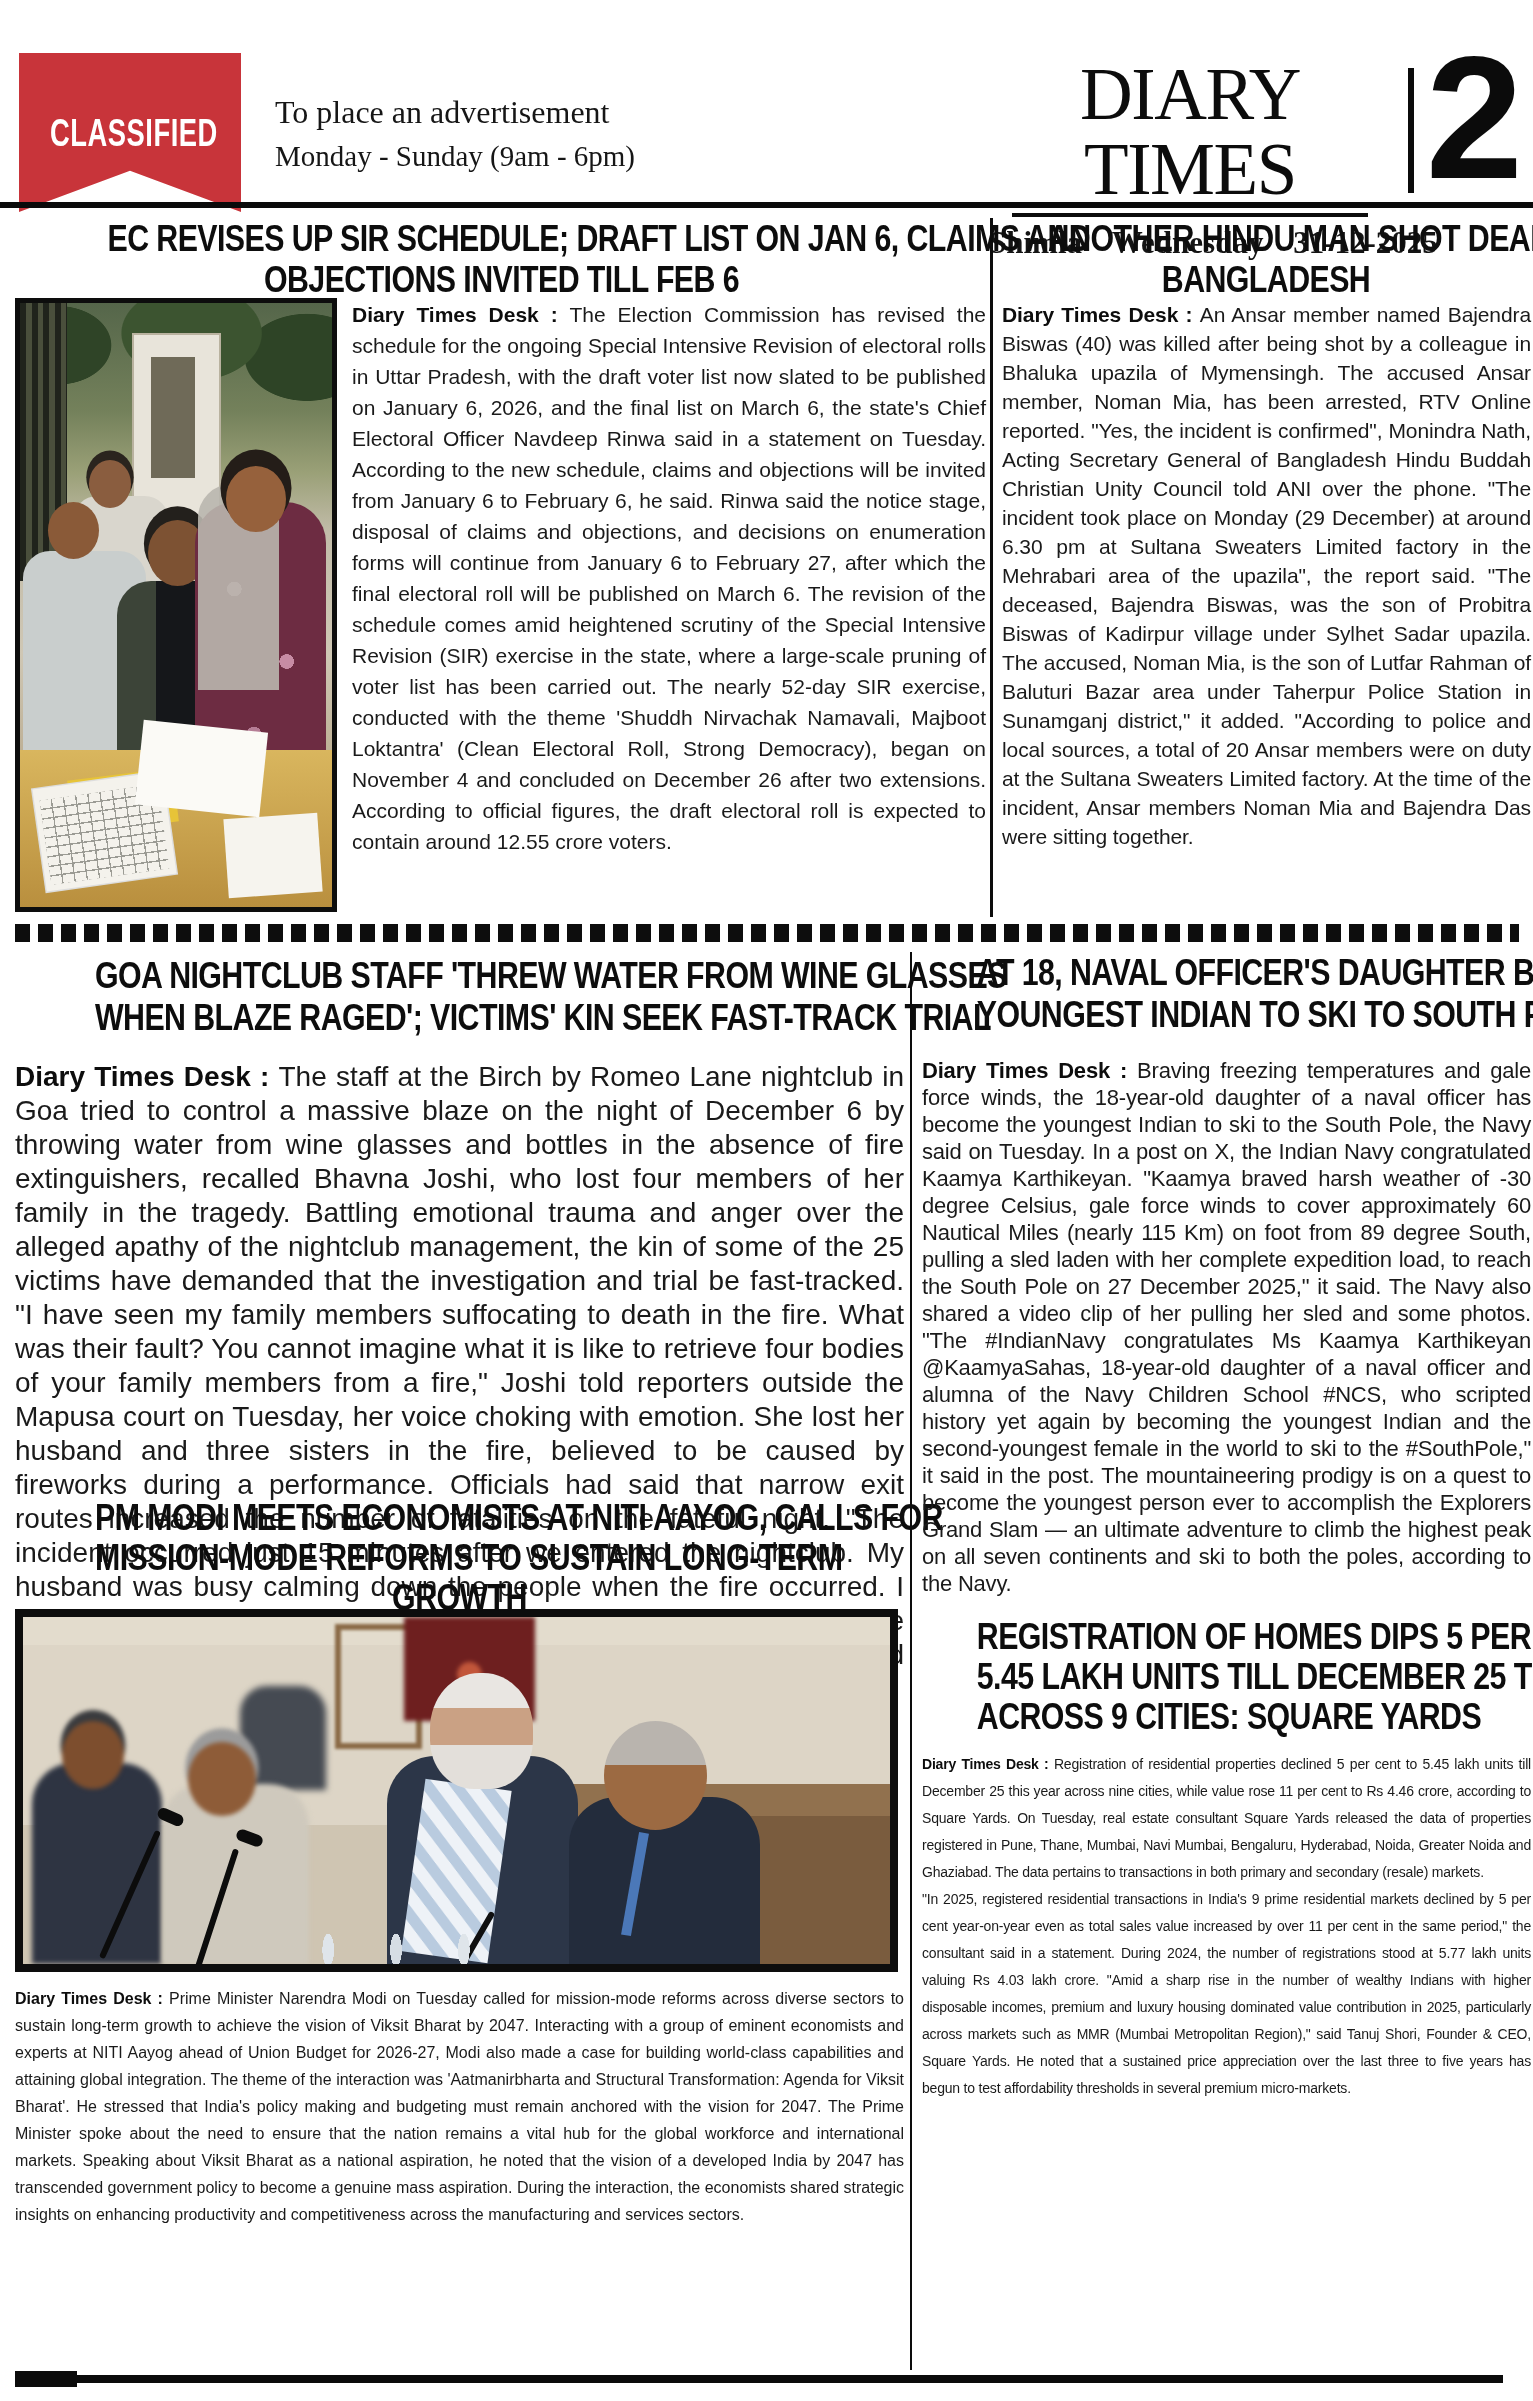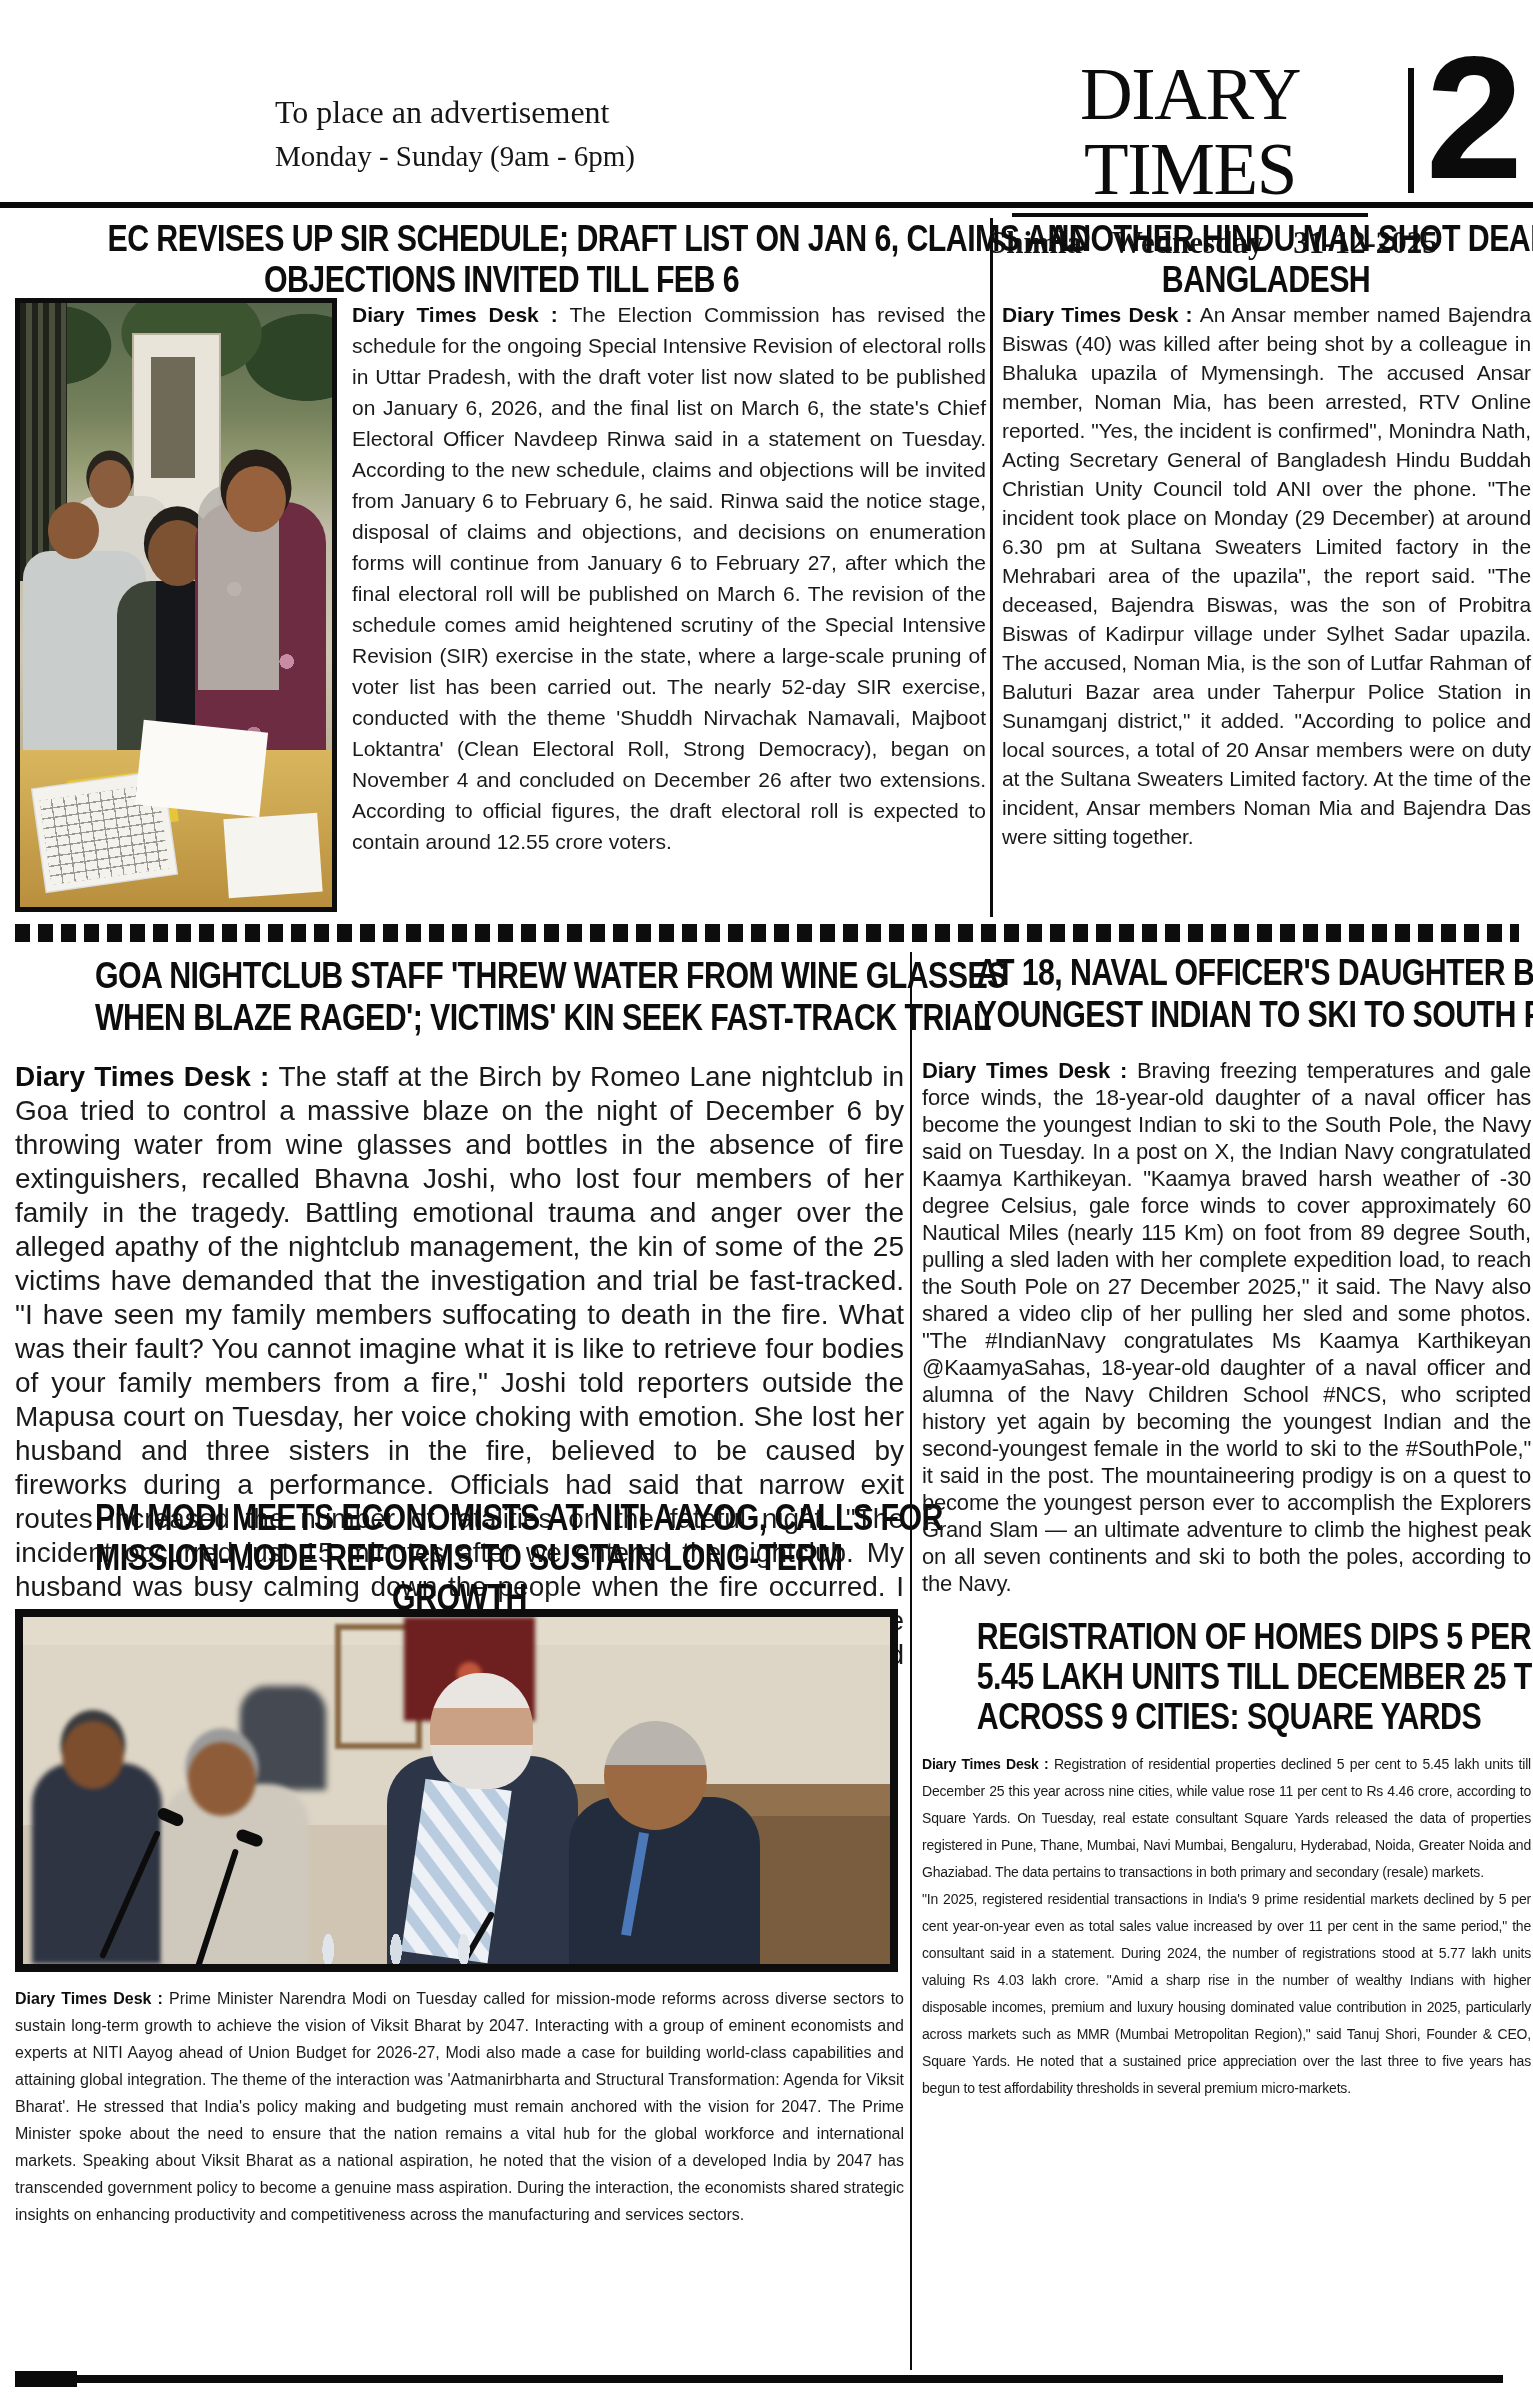--- a/index.html
+++ b/index.html
@@ -113,20 +113,23 @@
   .p2-bottles{left:30%;bottom:0;width:26%;height:10%;
      background:radial-gradient(9.6px 27px at 20% 60%,#dfe5ea 0 60%,transparent 61%),
                 radial-gradient(9.6px 27px at 50% 60%,#d6dde4 0 60%,transparent 61%),
                 radial-gradient(9.6px 27px at 80% 60%,#dfe5ea 0 60%,transparent 61%);}
 </style>
 </head>
 <body>
 
 <div class="page">
 
+  <div class="ribbon">
+    <span>CLASSIFIED</span>
+  </div>
   <div class="ad-block">
     <div class="ad1">To place an advertisement</div>
     <div class="ad3">Monday - Sunday (9am - 6pm)</div>
   </div>
   <div class="brand">
     <div class="paper-name">DIARY TIMES</div>
     <div class="brand-rule"></div>
     <div class="edition">
       <span>Shimla</span>
       <span>Wednesday</span>

